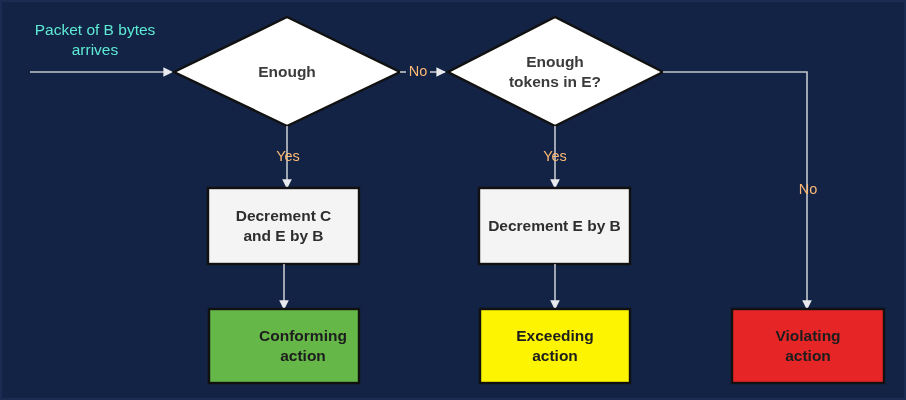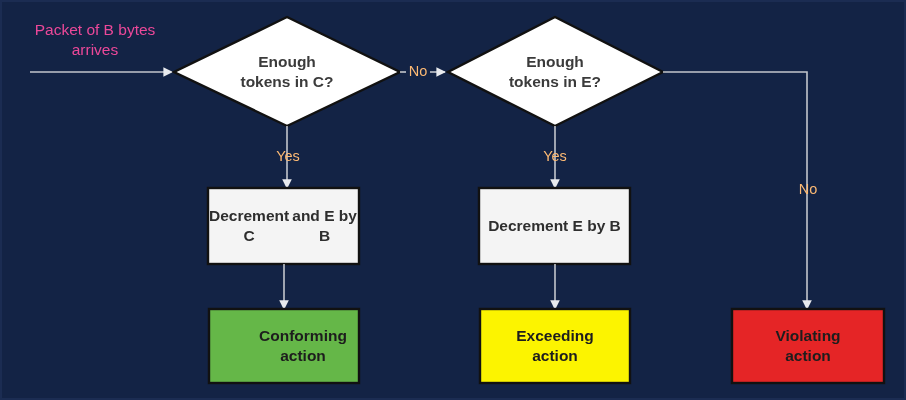--- a/index.html
+++ b/index.html
@@ -48,21 +48,21 @@
   .edge-label {
     position: absolute;
     color: #fdba74;
     font-size: 14.5px;
     text-align: center;
     white-space: nowrap;
     pointer-events: none;
   }
   .entry-label {
     position: absolute;
-    color: #ec4899;
+    color: #5eead4;
     font-size: 15.5px;
     text-align: center;
     line-height: 1.3;
     white-space: pre-line;
     pointer-events: none;
   }
   .hit {
     position: absolute;
     background: transparent;
   }
@@ -103,34 +103,33 @@
     <rect x="207" y="307" width="150" height="74" fill="#65b748" stroke="#111111" stroke-width="2.4"></rect>
     <rect x="478" y="307" width="150" height="74" fill="#fcf400" stroke="#111111" stroke-width="2.4"></rect>
     <rect x="730" y="307" width="152" height="74" fill="#e52526" stroke="#111111" stroke-width="2.4"></rect>
   </svg>
 
   <div class="entry-label" style="left:8px; top:18px; width:170px;">Packet of B bytes
 arrives</div>
 
   <div class="node-text diamond-label" style="left:192px; top:40px; width:186px; height:60px; flex-direction:column;">
     <span>Enough</span>
-    <span>tokens in C?</span>
   </div>
 
   <div class="node-text diamond-label" style="left:461px; top:40px; width:184px; height:60px; flex-direction:column;">
     <span>Enough</span>
     <span>tokens in E?</span>
   </div>
 
   <div class="edge-label" style="left:262px; top:146px; width:48px;">Yes</div>
   <div class="edge-label" style="left:403px; top:61px; width:26px;">No</div>
   <div class="edge-label" style="left:529px; top:146px; width:48px;">Yes</div>
   <div class="edge-label" style="left:791px; top:179px; width:30px;">No</div>
 
-  <div class="node-text process-label" style="left:206px; top:186px; width:151px; height:76px; ">
+  <div class="node-text process-label" style="left:206px; top:186px; width:151px; height:76px; flex-direction:column;">
     <span>Decrement C</span>
     <span>and E by B</span>
   </div>
 
   <div class="node-text process-label" style="left:477px; top:186px; width:151px; height:76px;align-items:center;">
     <span>Decrement E by B</span>
   </div>
 
   <div class="node-text result-label" style="left:207px; top:307px; width:150px; height:74px; flex-direction:column;padding-left:19px;">
     <span>Conforming</span>

